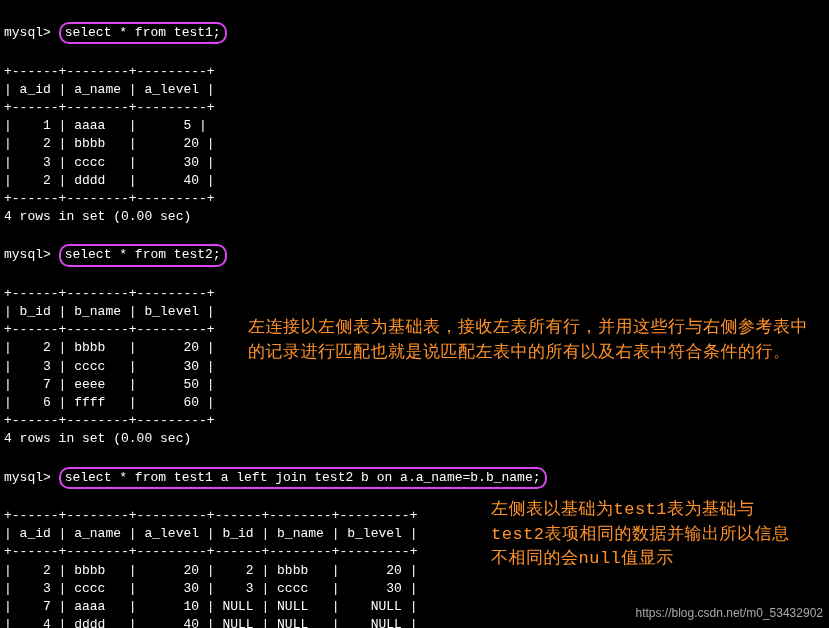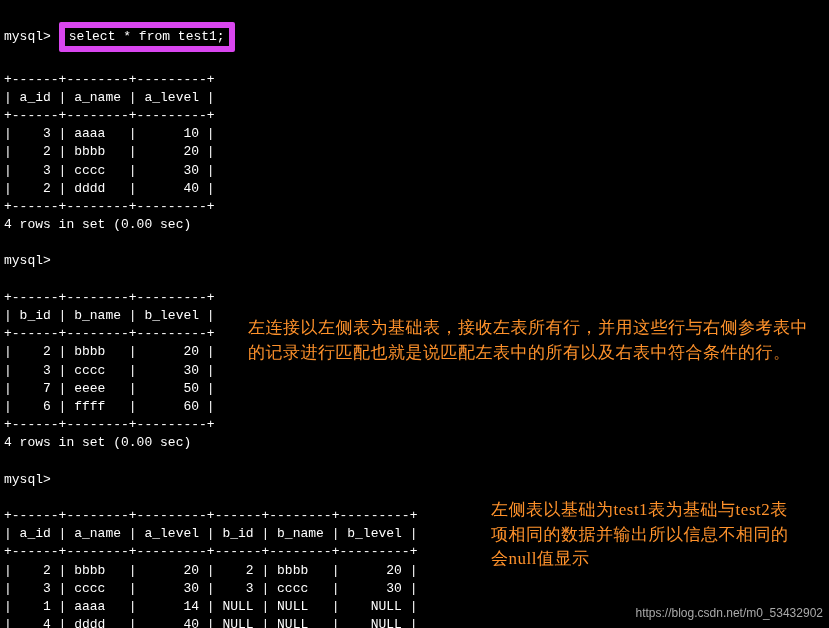--- a/index.html
+++ b/index.html
@@ -11,28 +11,28 @@
       line-height: 1.4;
       width: 829px;
       height: 628px;
       position: relative;
       overflow: hidden;
       padding: 4px;
     }
     .terminal { white-space: pre; position: relative; z-index: 1; }
     .prompt-line { display: flex; align-items: center; }
     .highlight-box {
-      border: 6px solid #d946ef;
-      border-radius: 2px;
+      border: 2px solid #d946ef;
+      border-radius: 10px;
       padding: 0 4px;
       display: inline-block;
     }
     .annotation {
       color: #ff922b;
-      font-family: Liberation Serif, serif;
+      font-family: Liberation Mono, monospace;
       font-size: 17px;
       line-height: 1.45;
       position: absolute;
       z-index: 2;
       letter-spacing: 0.5px;
     }
     .anno1 { left: 248px; top: 316px; width: 570px; }
     .anno2 { left: 491px; top: 498px; width: 300px; }
     .watermark {
       position: absolute;
@@ -45,45 +45,45 @@
     }
   </style>
 </head>
 <body>
 
 <div class="terminal">
 <div class="prompt-line"><span>mysql&gt;</span><span>&nbsp;</span><span class="highlight-box"><span>select * from test1;</span></span></div>
 <span>+------+--------+---------+</span>
 <span>| a_id | a_name | a_level |</span>
 <span>+------+--------+---------+</span>
-<span>|    3 | aaaa   |      10 |</span>
+<span>|    1 | aaaa   |      5 |</span>
 <span>|    2 | bbbb   |      20 |</span>
 <span>|    3 | cccc   |      30 |</span>
 <span>|    2 | dddd   |      40 |</span>
 <span>+------+--------+---------+</span>
 <span>4 rows in set (0.00 sec)</span>
 <span> </span>
-<div class="prompt-line"><span>mysql&gt;</span><span>&nbsp;</span></div>
+<div class="prompt-line"><span>mysql&gt;</span><span>&nbsp;</span><span class="highlight-box"><span>select * from test2;</span></span></div>
 <span>+------+--------+---------+</span>
 <span>| b_id | b_name | b_level |</span>
 <span>+------+--------+---------+</span>
 <span>|    2 | bbbb   |      20 |</span>
 <span>|    3 | cccc   |      30 |</span>
 <span>|    7 | eeee   |      50 |</span>
 <span>|    6 | ffff   |      60 |</span>
 <span>+------+--------+---------+</span>
 <span>4 rows in set (0.00 sec)</span>
 <span> </span>
-<div class="prompt-line"><span>mysql&gt;</span><span>&nbsp;</span></div>
+<div class="prompt-line"><span>mysql&gt;</span><span>&nbsp;</span><span class="highlight-box"><span>select * from test1 a left join test2 b on a.a_name=b.b_name;</span></span></div>
 <span>+------+--------+---------+------+--------+---------+</span>
 <span>| a_id | a_name | a_level | b_id | b_name | b_level |</span>
 <span>+------+--------+---------+------+--------+---------+</span>
 <span>|    2 | bbbb   |      20 |    2 | bbbb   |      20 |</span>
 <span>|    3 | cccc   |      30 |    3 | cccc   |      30 |</span>
-<span>|    1 | aaaa   |      14 | NULL | NULL   |    NULL |</span>
+<span>|    7 | aaaa   |      10 | NULL | NULL   |    NULL |</span>
 <span>|    4 | dddd   |      40 | NULL | NULL   |    NULL |</span>
 
 
 </div>
 
 <div class="annotation anno1">左连接以左侧表为基础表，接收左表所有行，并用这些行与右侧参考表中的记录进行匹配也就是说匹配左表中的所有以及右表中符合条件的行。</div>
 <div class="annotation anno2">左侧表以基础为test1表为基础与test2表项相同的数据并输出所以信息不相同的会null值显示</div>
 <div class="watermark">https://blog.csdn.net/m0_53432902</div>
 
 </body></html>

